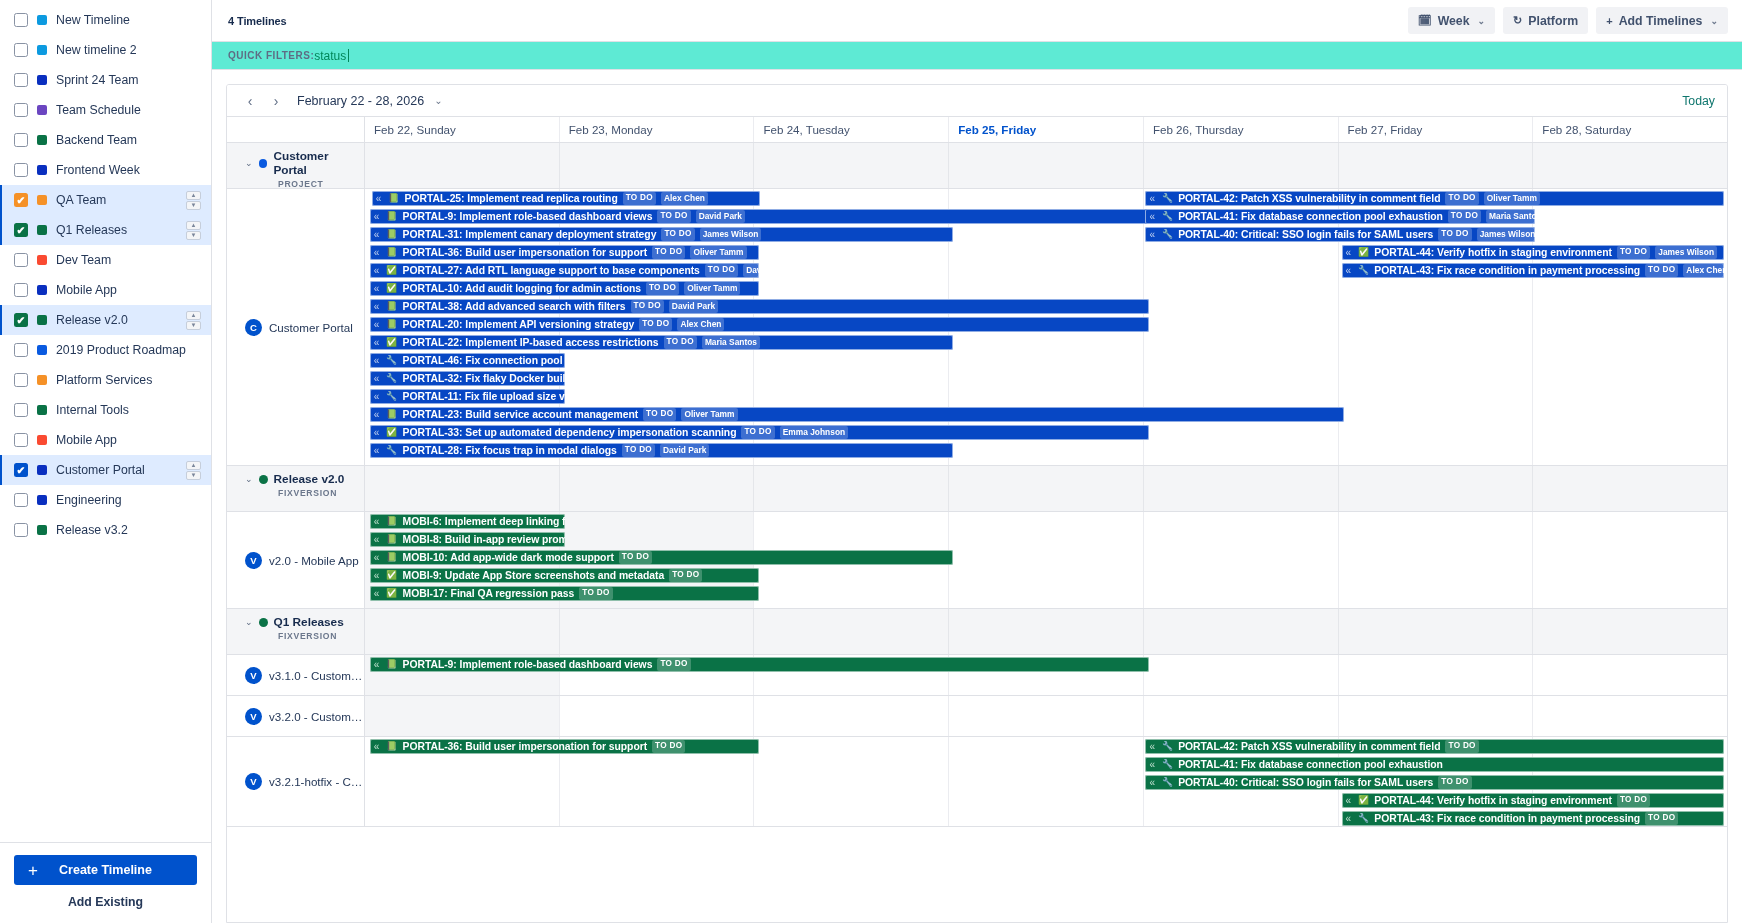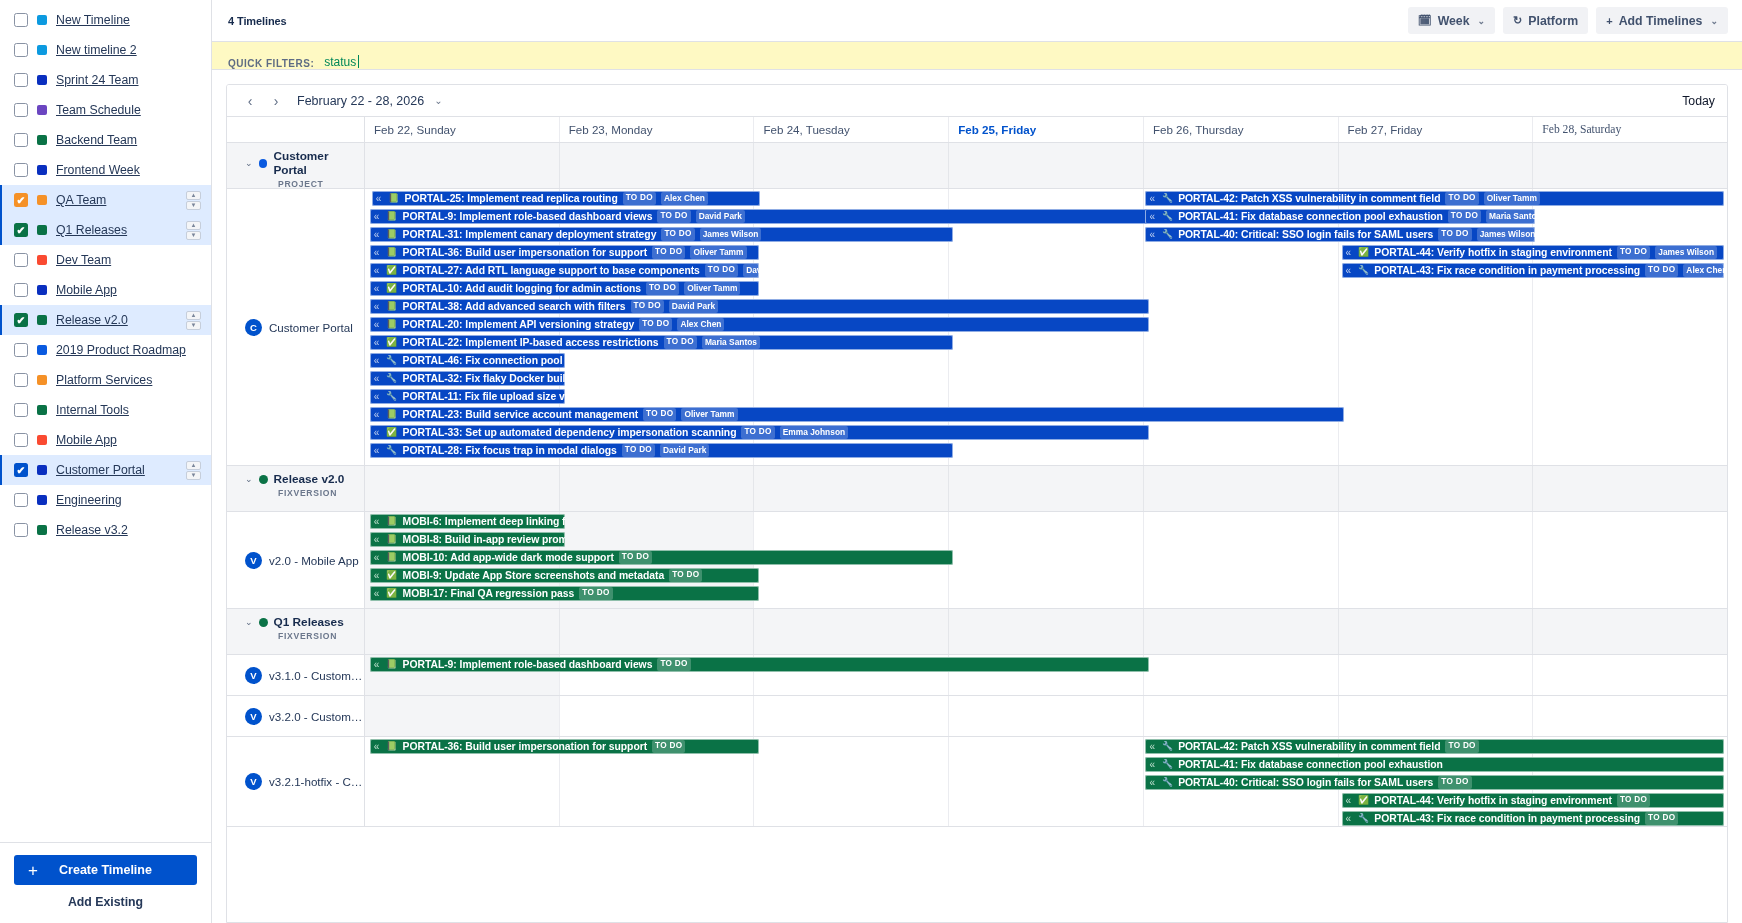--- a/index.html
+++ b/index.html
@@ -44,21 +44,21 @@
     border: 1.6px solid #8993a4; border-radius: 2.5px;
     background: #fff; display: flex; align-items: center;
     justify-content: center; font-size: 10px; color: #fff;
     line-height: 1;
   }
   .cbx.on { border-color: transparent; }
   .cbx.on::after { content: "\2714"; font-size: 10.5px; font-weight: 700; }
   .swatch { width: 10px; height: 10px; min-width: 10px; border-radius: 2px; }
   .tl-label {
     font-size: 12.3px; color: #253858; white-space: nowrap;
-    overflow: hidden; text-overflow: ellipsis; flex: 1; text-decoration: underline;
+    overflow: hidden; text-overflow: ellipsis; flex: 1;
   }
   .spin { display: none; flex-direction: column; gap: 1px; margin-left: auto; }
   .tl-item.sel .spin { display: flex; }
   .spin div {
     width: 15px; height: 9px; border: 1px solid #c6cedb; background: #f4f5f7;
     border-radius: 2px; font-size: 6px; line-height: 7px; text-align: center;
     color: #7a869a;
   }
   .sidebar-footer {
     border-top: 1px solid #dfe1e6;
@@ -90,22 +90,22 @@
   .tbtn {
     height: 27px; background: #f1f2f5; border: none; border-radius: 3px;
     padding: 0 10px; font-size: 12.3px; color: #42526e; font-weight: 600;
     display: flex; align-items: center; gap: 6px; cursor: pointer;
     font-family: inherit;
   }
   .tbtn .cal { font-size: 11px; }
   .tbtn .chev { font-size: 9px; color: #6b778c; margin-left: 2px; }
 
   .qfbar {
-    height: 28px; min-height: 28px; display: flex; align-items: flex-end;
-    gap: 10px; padding: 0 16px; background: #fef9c3;
+    height: 28px; min-height: 28px; display: flex; align-items: center;
+    gap: 0; padding: 0 16px; background: #5eead4;
     border-bottom: 1px solid #dfe1e6;
   }
   .qf-label { font-size: 10px; font-weight: 700; letter-spacing: .5px; color: #5e6c84; }
   .qf-value { font-size: 12px; color: #00875a; position: relative; }
   .qf-value::after {
     content: ""; position: absolute; right: -3px; top: 0px; width: 1px;
     height: 13px; background: #00875a;
   }
 
   .gantt-wrap { flex: 1; padding: 14px 14px 0 14px; background: #fff; overflow: hidden; }
@@ -119,31 +119,31 @@
     padding: 0 12px; gap: 4px; border-bottom: 1px solid #dfe1e6;
     background: #fff;
   }
   .arrow {
     width: 22px; height: 22px; display: flex; align-items: center;
     justify-content: center; color: #5e6c84; font-size: 14px; cursor: pointer;
     border-radius: 3px;
   }
   .range-label { font-size: 12.5px; color: #253858; margin-left: 6px; }
   .range-chev { font-size: 10px; color: #6b778c; margin-left: 6px; cursor: pointer; }
-  .today-btn { margin-left: auto; font-size: 12.3px; color: #0f172a; cursor: pointer; }
+  .today-btn { margin-left: auto; font-size: 12.3px; color: #0f766e; cursor: pointer; }
 
   .day-head { display: flex; height: 26px; min-height: 26px;
               border-bottom: 1px solid #dfe1e6; background: #fff; }
   .lane-col { width: 138px; min-width: 138px; border-right: 1px solid #dfe1e6; }
   .day-cell {
     flex: 1; border-right: 1px solid #ebecf0; font-size: 11.6px;
     color: #42526e; display: flex; align-items: center; padding-left: 9px;
   }
   .day-cell.today { color: #0052cc; font-weight: 600; }
-  .day-cell:last-child { border-right: none; font-family: Liberation Serif, serif; }
+  .day-cell:last-child { border-right: none; }
 
   .rows { flex: 1; overflow: hidden; position: relative; }
 
   .group-row {
     display: flex; height: 46px; min-height: 46px; background: #f4f5f7;
     border-bottom: 1px solid #dfe1e6; position: relative;
   }
   .group-label {
     width: 138px; min-width: 138px; padding: 6px 0 0 18px;
     border-right: 1px solid #dfe1e6; background: #f4f5f7;

